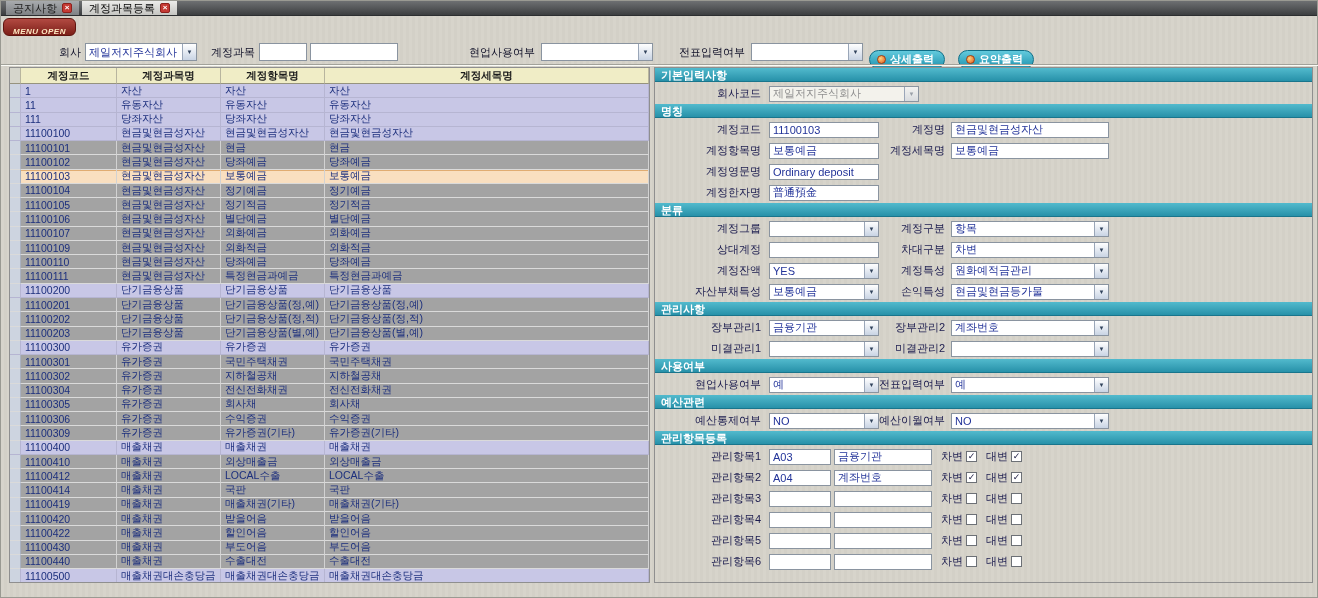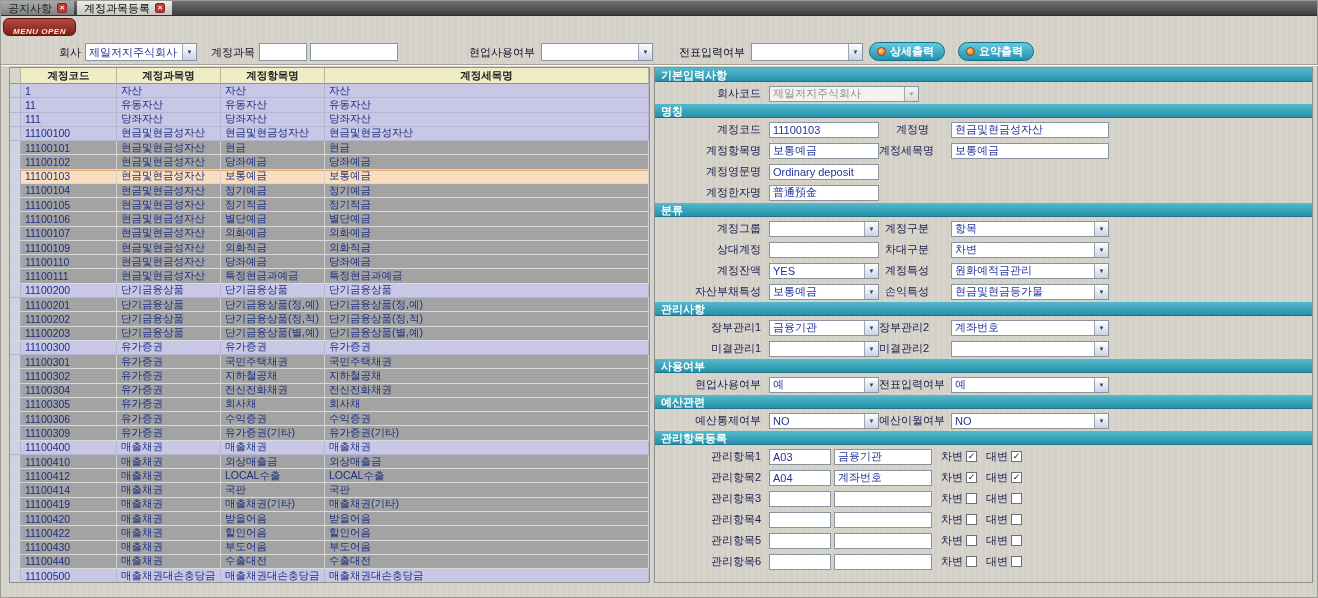--- a/index.html
+++ b/index.html
@@ -12,21 +12,21 @@
     overflow: hidden;
   }
   .window {
     position:absolute; inset:0;
     background: repeating-linear-gradient(90deg,#d7d4cb 0 3px,#d3d0c7 3px 6px);
     border:1px solid #9a9a92;
   }
   
   .tabbar {
     height:15px; background: linear-gradient(#6e7072,#3c3e40);
-    display:flex; align-items:stretch; gap:3px;
+    display:flex; align-items:stretch; padding-left:5px; gap:3px;
     border-bottom:1px solid #2c2e30;
   }
   .tab { display:flex; align-items:center; gap:5px; padding:0 7px; font-size:11px; cursor:default; }
   .tab.inactive { background: linear-gradient(#a8abae,#7e8184); color:#1e1e1e; }
   .tab.active   { background: linear-gradient(#ececea,#c6c6c2); color:#000; }
   .tab-x {
     width:10px; height:10px; background:#c53a34; color:#fff; border:1px solid #8d211d;
     font-size:8px; line-height:8px; text-align:center; border-radius:2px; font-weight:bold;
   }
   
@@ -49,21 +49,21 @@
     display:flex; align-items:center; justify-content:space-between; padding-left:3px;
     color:#223399; overflow:hidden;
   }
   .fselect .selval { white-space:nowrap; overflow:hidden; }
   .selarrow {
     align-self:stretch; width:14px; flex:0 0 14px; display:flex; align-items:center; justify-content:center;
     background: linear-gradient(#ffffff,#c9d4e4); border-left:1px solid #9aa6b8;
     font-size:6px; color:#31435c;
   }
   .print-btn {
-    position:absolute; top:2px; height:19px; padding:0 10px 0 7px; border-radius:10px;
+    position:absolute; top:10px; height:19px; padding:0 10px 0 7px; border-radius:10px;
     background: linear-gradient(#63cadd,#1f93af); border:1px solid #0f6f88;
     color:#fff; font-weight:bold; font-size:11px;
     display:flex; align-items:center; gap:4px; cursor:pointer;
   }
   .btn-ico { width:9px; height:9px; border-radius:50%;
     background: radial-gradient(circle at 35% 35%, #ffd37a, #e2571f); border:1px solid #a33c10; }
   .groove { position:absolute; top:63px; left:0; width:1318px; height:2px;
     border-top:1px solid #a2a29a; border-bottom:1px solid #fbfbf6; }
   
   .grid {
@@ -98,21 +98,21 @@
     border:1px solid #8f8f8f; overflow:hidden;
     background: repeating-linear-gradient(90deg,#d7d4cb 0 3px,#d3d0c7 3px 6px);
   }
   .sec-header {
     height:14px; line-height:14px; padding-left:6px; margin-bottom:1px;
     background: linear-gradient(#52bacd,#2791a9); border-bottom:1px solid #19758c;
     color:#fff; font-weight:bold; font-size:11px;
   }
   .frow { display:flex; align-items:center; height:21px; padding-left:2px; }
   .flabel { width:112px; flex:0 0 112px; text-align:right; padding-right:8px; color:#1b1b4e; white-space:nowrap; }
-  .rlabel { width:72px; flex:0 0 72px; text-align:right; padding-right:22px; color:#1b1b4e; white-space:nowrap; }
+  .rlabel { width:72px; flex:0 0 72px; text-align:right; padding-right:6px; color:#1b1b4e; white-space:nowrap; }
   .ftext {
     height:16px; border:1px solid #8a94a0; background:#fff; padding:0 3px;
     font:11px "Liberation Sans","DejaVu Sans",sans-serif; color:#223399;
   }
   .pselect {
     height:16px; background:#fff; border:1px solid #8a94a0;
     display:flex; align-items:center; justify-content:space-between; padding-left:3px;
     color:#223399; overflow:hidden;
   }
   .pselect .selval { white-space:nowrap; overflow:hidden; }

